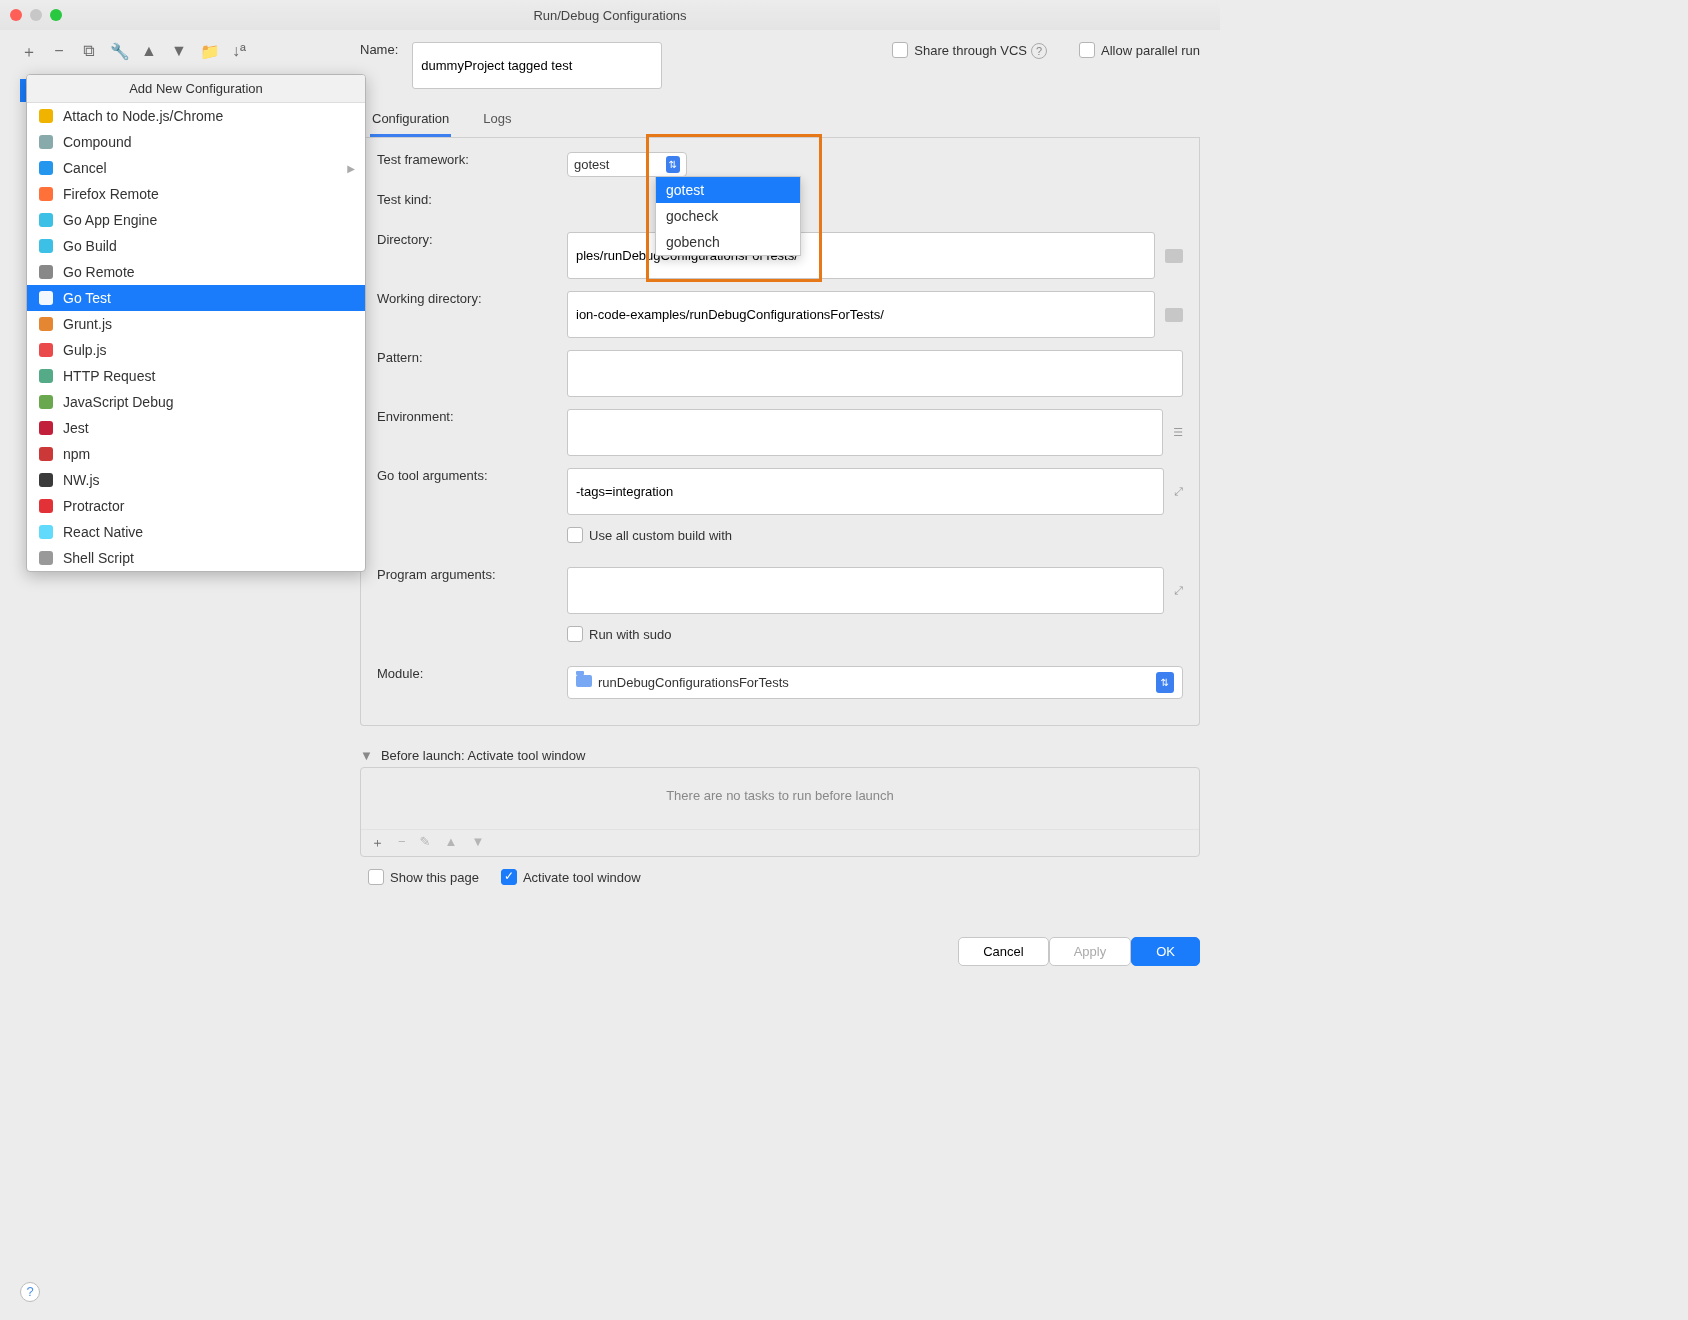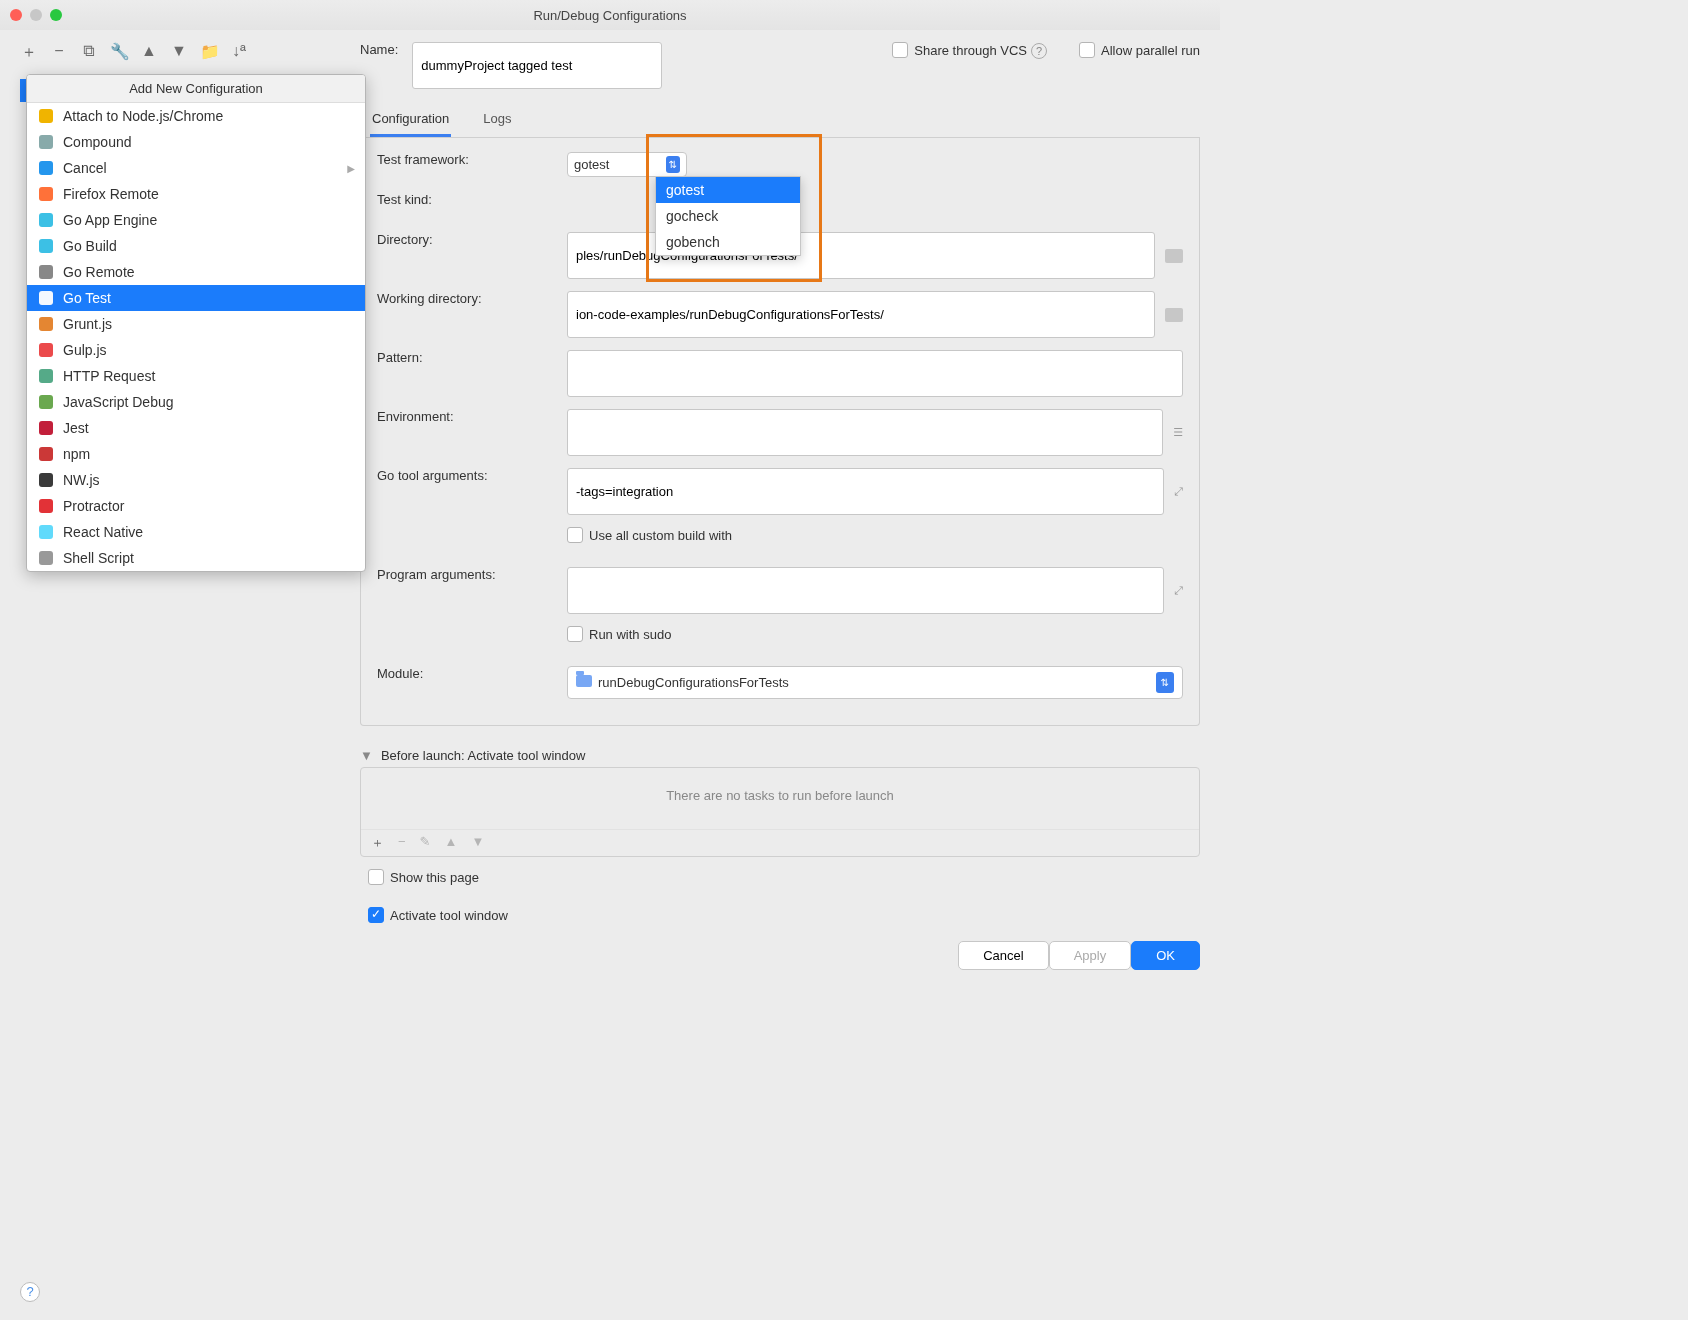--- a/index.html
+++ b/index.html
@@ -204,21 +204,20 @@
   display: flex;
   gap: 14px;
   padding: 4px 10px;
   color: #b5b5b5;
 }
 .bl-toolbar .on { color: #6b6b6b; }
 .footer-opts {
   display: flex;
   gap: 22px;
   padding: 12px 8px;
-  flex-direction: column;
 }
 .dialog-buttons {
   flex:1;
   display:flex;
   align-items:flex-end;
   justify-content:flex-end;
   padding:6px 0 14px;
 }
 .btn {
   border: 1px solid #c7c7c7;

